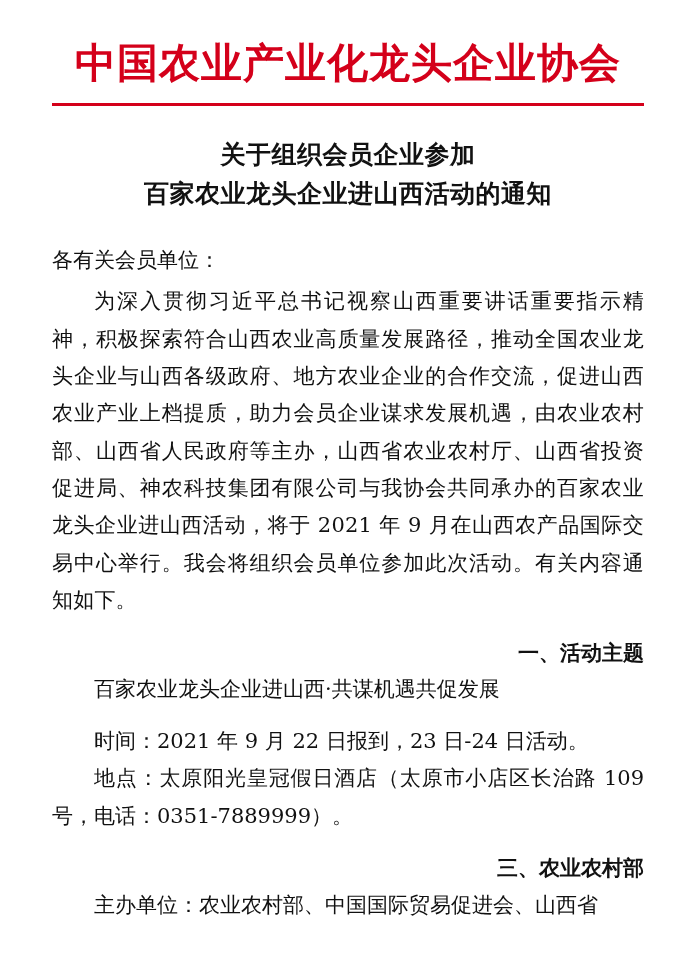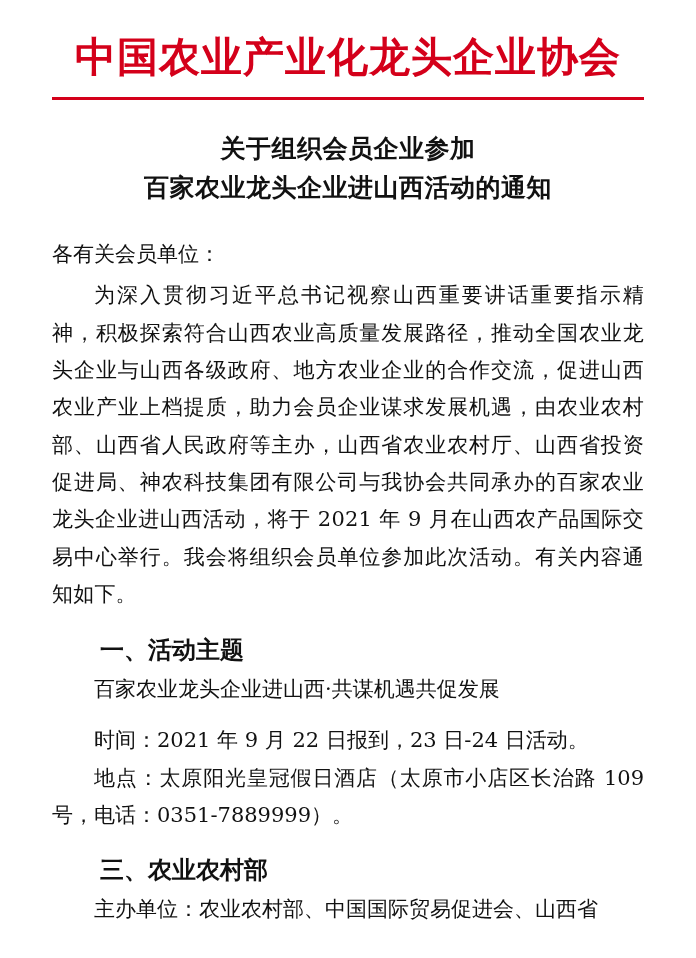--- a/index.html
+++ b/index.html
@@ -11,21 +11,21 @@
     height: 958px;
     background: #ffffff;
     font-family: "DejaVu Serif", "Liberation Serif", serif;
     color: #111111;
     overflow: hidden;
   }
   .page {
     width: 696px;
     height: 915px;
     box-sizing: border-box;
-    padding: 8px 52px;
+    padding: 14px 52px;
     position: relative;
   }
   .letterhead {
     padding-top: 26px;
     text-align: center;
   }
   .letterhead-title {
     color: #d4001a;
     font-size: 41px;
     font-weight: bold;
@@ -62,24 +62,25 @@
     text-align: justify;
     text-justify: inter-ideograph;
     margin: 6px 0 12px 0;
     text-indent: 2em;
     letter-spacing: 0.2px;
   }
   .section {
     margin-top: 14px;
   }
   .section-heading {
-    font-size: 24px;
+    font-size: 21px;
     font-weight: bold;
     line-height: 1.8;
     text-indent: 2em;
+    text-align: right;
   }
   .section-para {
     font-size: 21px;
     line-height: 1.78;
     text-indent: 2em;
     text-align: justify;
     text-justify: inter-ideograph;
     margin: 0;
   }
 </style>

